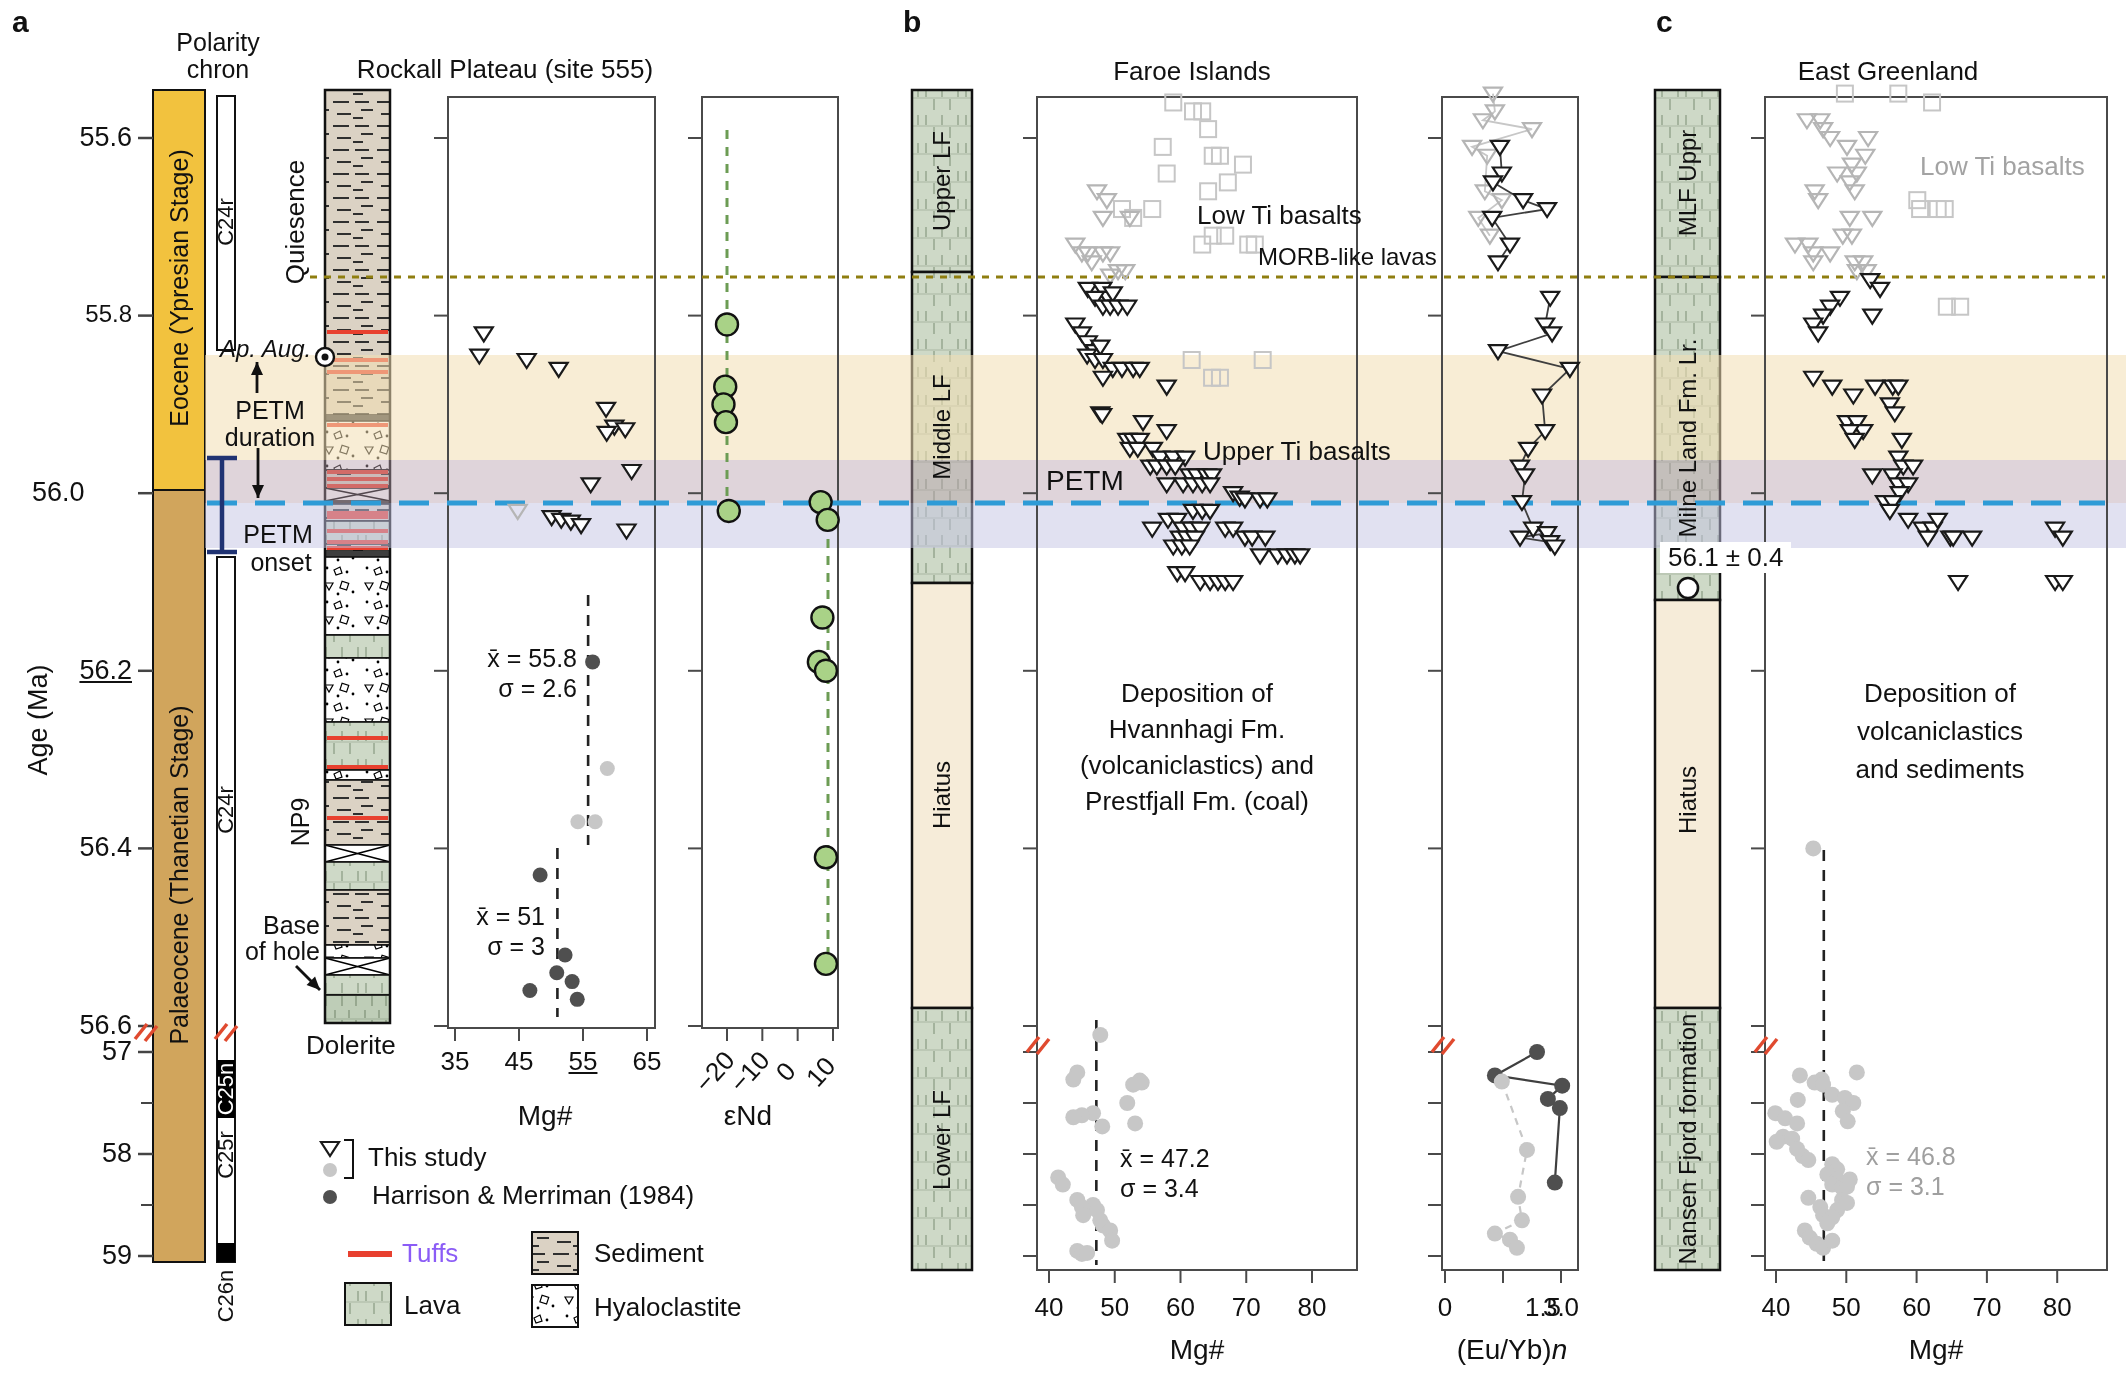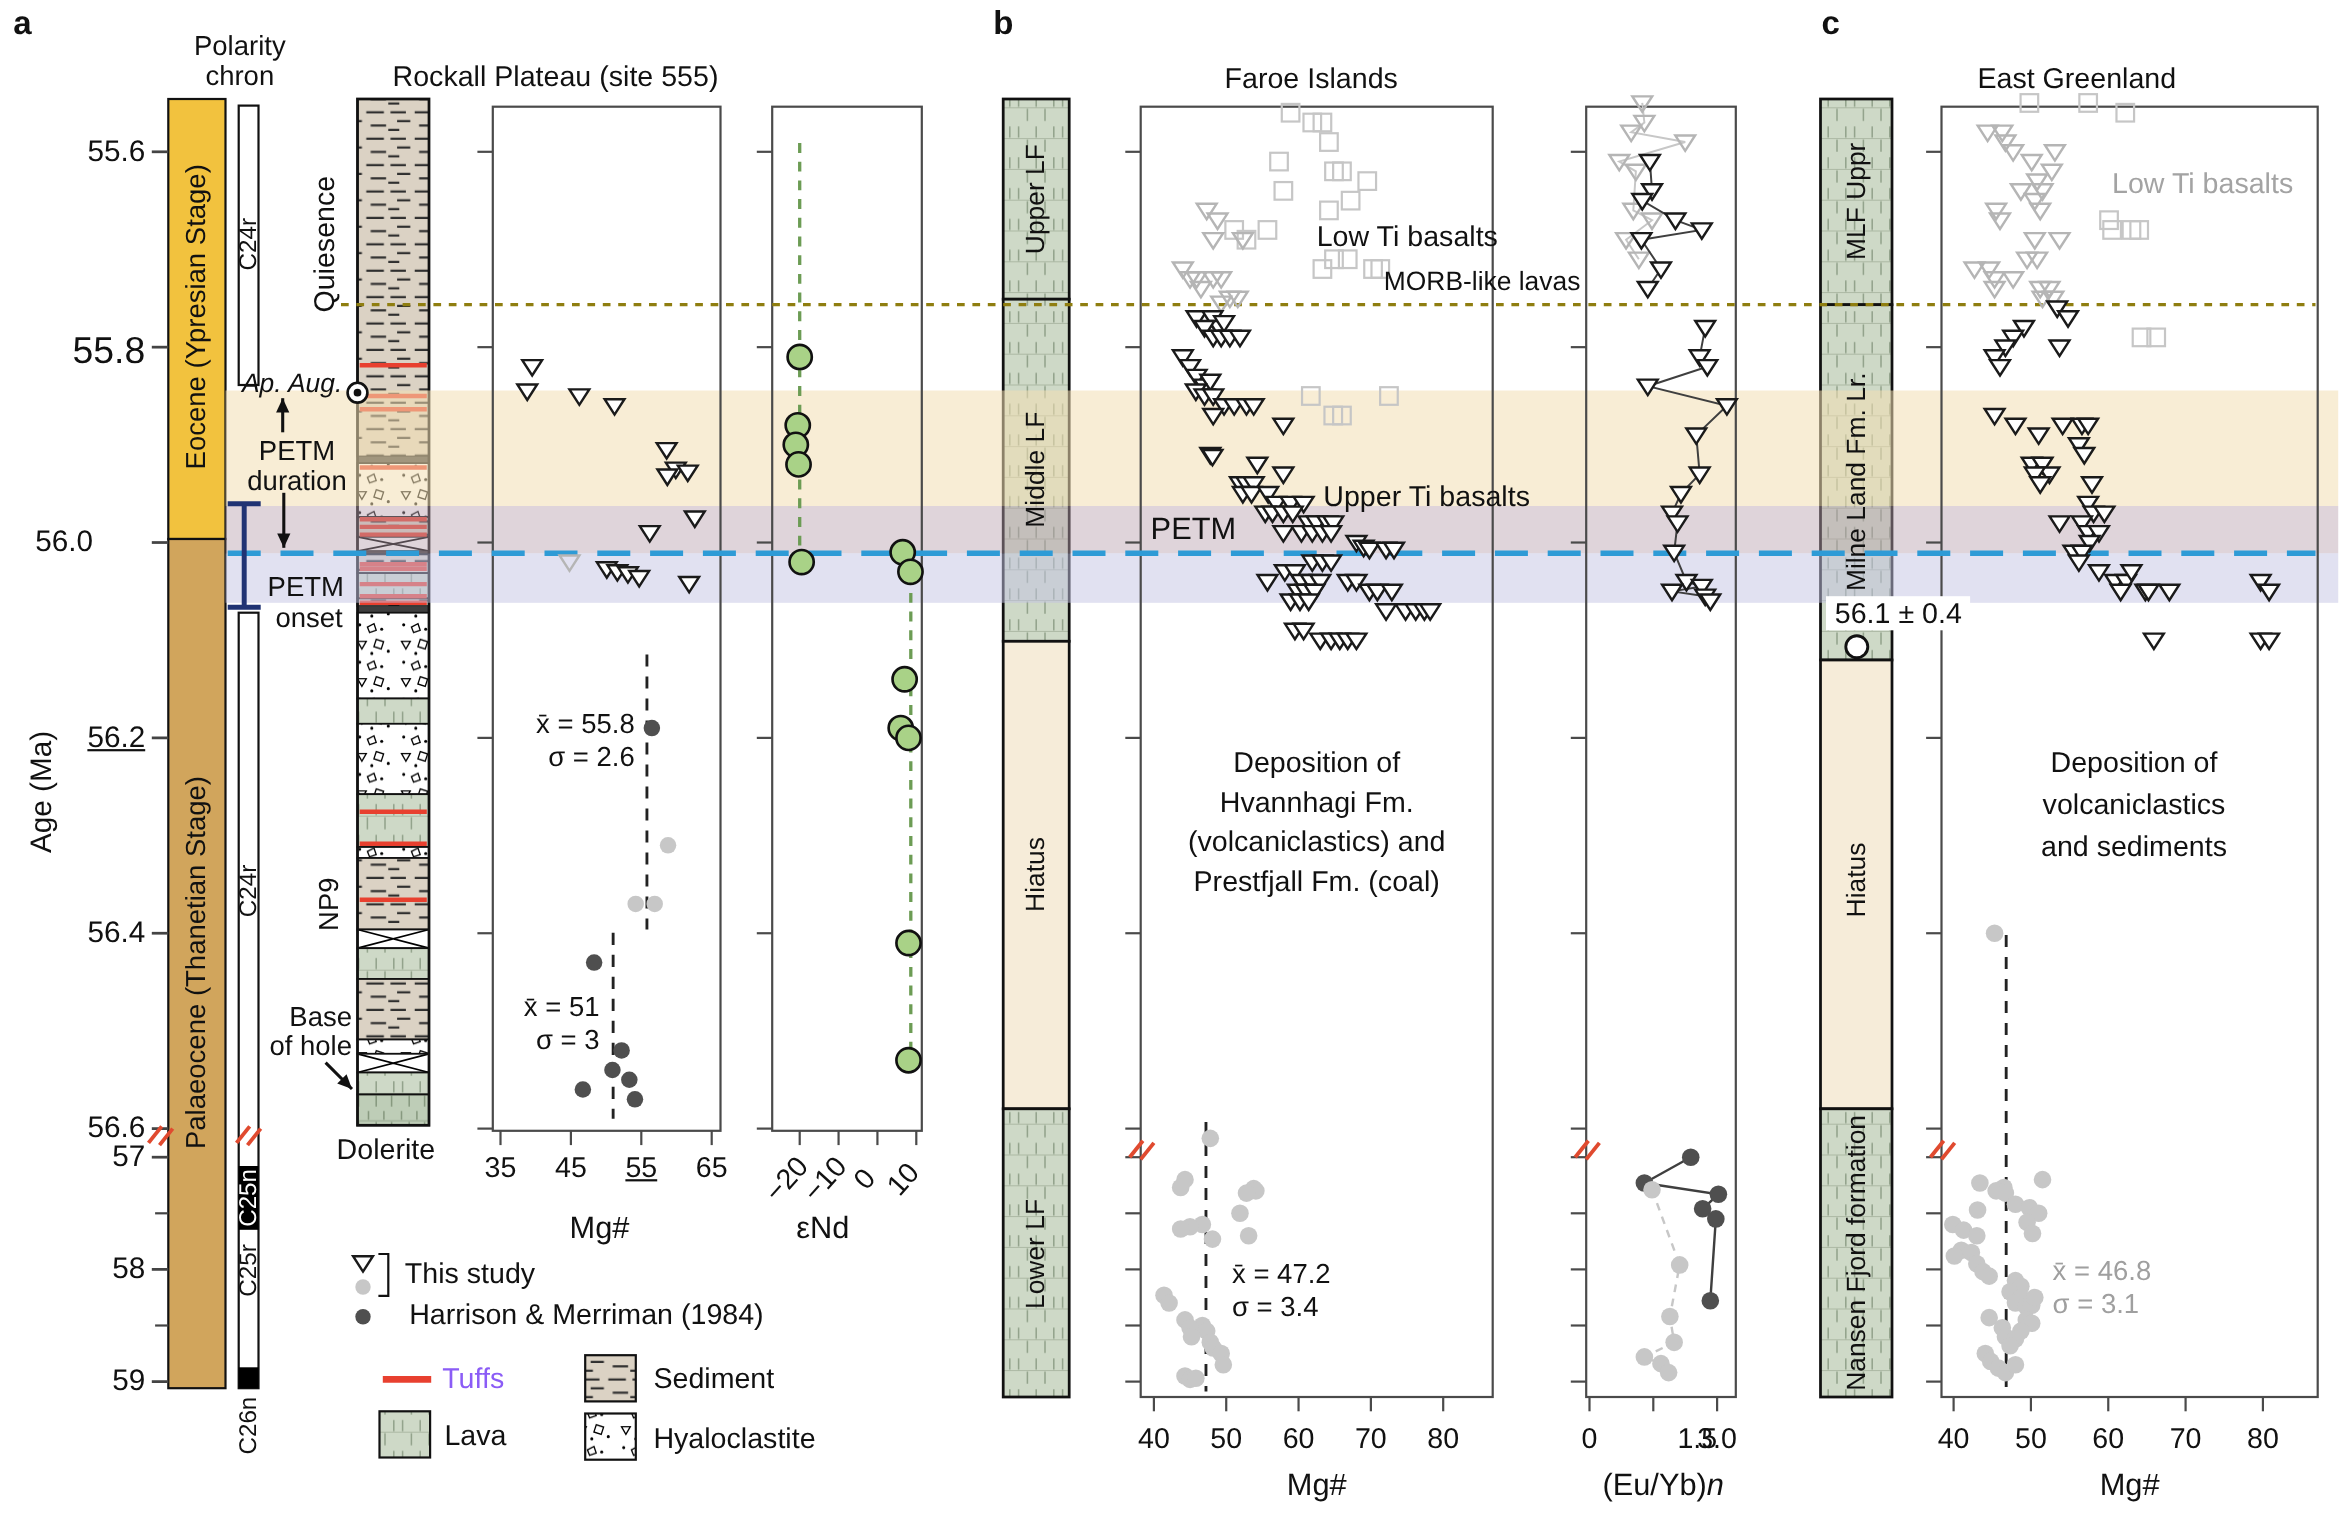--- a/index.html
+++ b/index.html
@@ -763,21 +763,21 @@
       <span class="ticklab" style="left: 1312px; top: 1292px; transform: translate(-50%, 0px);">80</span>
       <span class="ticklab" style="left: 1445px; top: 1292px; transform: translate(-50%, 0px);">0</span>
       <span class="ticklab" style="left: 1503.01px; top: 1292px; transform: translate(-50%, 0px); margin-left: 40px;">1.5</span>
       <span class="ticklab" style="left: 1561.01px; top: 1292px; transform: translate(-50%, 0px);">3.0</span>
       <span class="ticklab" style="left: 1776px; top: 1292px; transform: translate(-50%, 0px);">40</span>
       <span class="ticklab" style="left: 1846.3px; top: 1292px; transform: translate(-50%, 0px);">50</span>
       <span class="ticklab" style="left: 1916.6px; top: 1292px; transform: translate(-50%, 0px);">60</span>
       <span class="ticklab" style="left: 1986.9px; top: 1292px; transform: translate(-50%, 0px);">70</span>
       <span class="ticklab" style="left: 2057.2px; top: 1292px; transform: translate(-50%, 0px);">80</span>
       <span class="ticklab" style="left: 32px; top: 122px; width: 100px; text-align: right; font-size: 27px;">55.6</span>
-      <span class="ticklab" style="left: 32px; top: 299.6px; width: 100px; text-align: right; font-size: 34px;">55.8</span>
+      <span class="ticklab" style="left: 32px; top: 299.6px; width: 100px; text-align: right; font-size: 24px;">55.8</span>
       <span class="ticklab" style="left: 32px; top: 477.2px; width: 100px; font-size: 27px;">56.0</span>
       <span class="ticklab" style="left: 32px; top: 654.8px; width: 100px; text-align: right; font-size: 27px; text-decoration: underline;">56.2</span>
       <span class="ticklab" style="left: 32px; top: 832.4px; width: 100px; text-align: right; font-size: 27px;">56.4</span>
       <span class="ticklab" style="left: 32px; top: 1010px; width: 100px; text-align: right; font-size: 27px;">56.6</span>
       <span class="ticklab" style="left: 32px; top: 1036px; width: 100px; text-align: right; font-size: 27px;">57</span>
       <span class="ticklab" style="left: 32px; top: 1138px; width: 100px; text-align: right; font-size: 27px;">58</span>
       <span class="ticklab" style="left: 32px; top: 1240px; width: 100px; text-align: right; font-size: 27px;">59</span>
     </div>
 </div>
 

